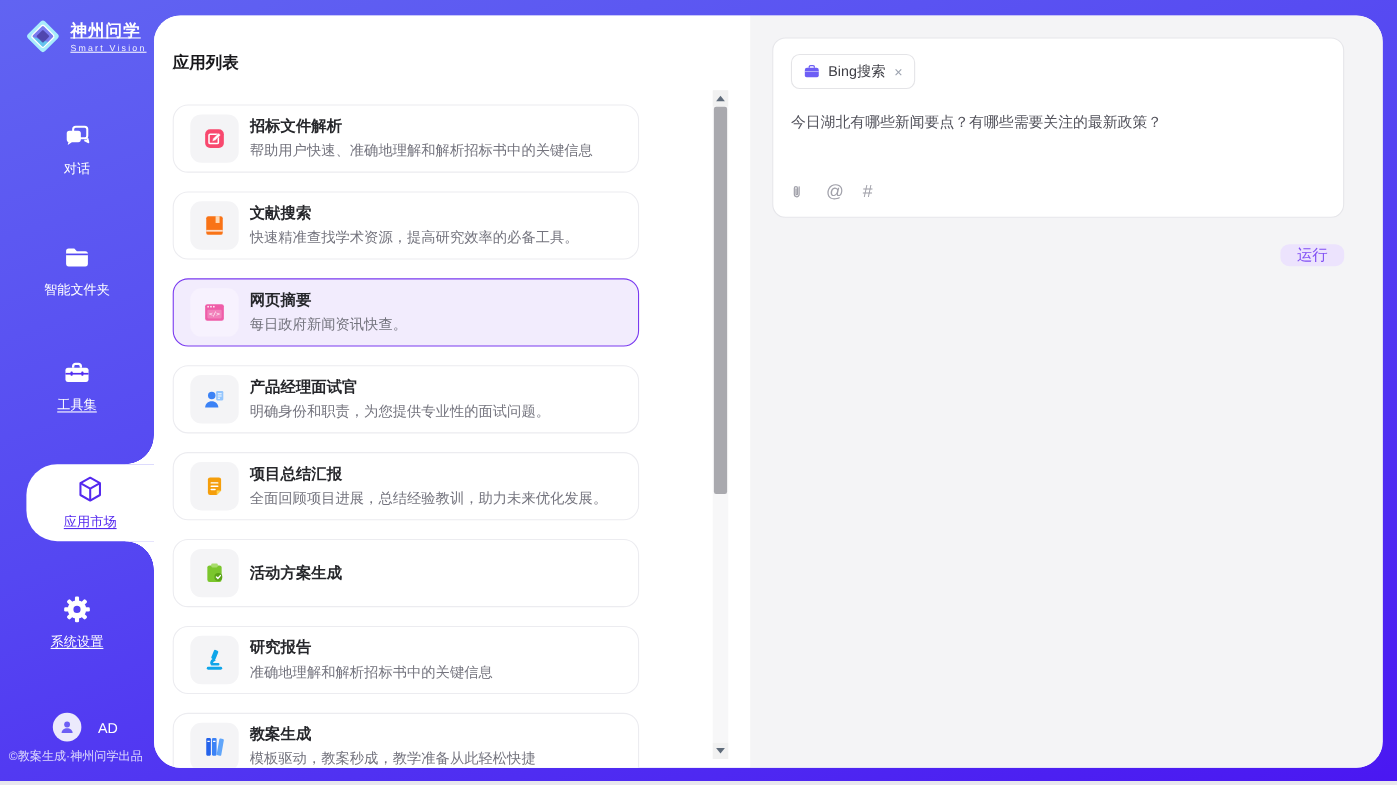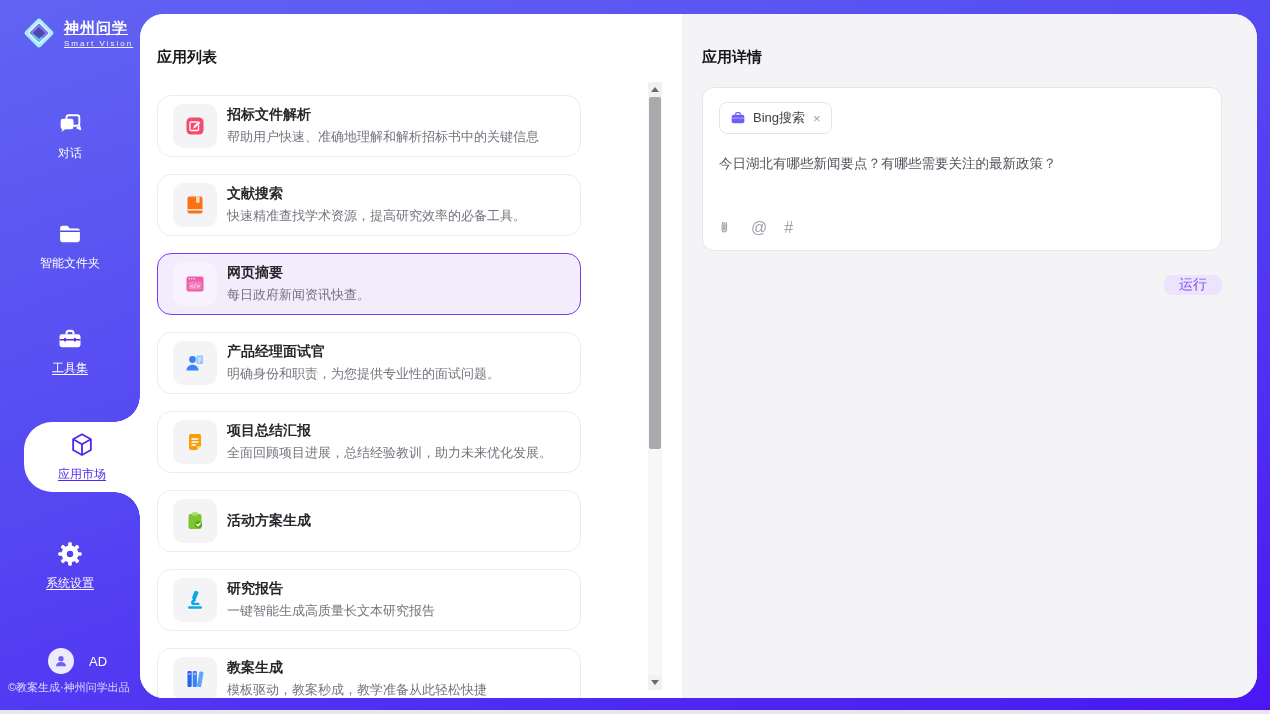--- a/index.html
+++ b/index.html
@@ -301,21 +301,21 @@
               <g fill="#0ea5e9">
                 <rect x="10.2" y="2.8" width="4.2" height="8.5" rx="1.2" transform="rotate(22 12 7)"></rect>
                 <path d="M8 15.5a5 5 0 014-5l1 2.2a3 3 0 00-2.4 3z"></path>
                 <rect x="8.5" y="14.8" width="8" height="2.2" rx="1"></rect>
                 <rect x="5" y="18.2" width="14" height="2.6" rx="1.3"></rect>
               </g>
             </svg>
           </span>
           <span class="app-texts">
             <div class="app-name">研究报告</div>
-            <div class="app-desc">一键智能生成高质量长文本研究报告</div>
+            <div class="app-desc">准确地理解和解析招标书中的关键信息</div>
           </span>
         </div>
 
         <div class="app-card">
           <span class="app-icon-box">
             <svg width="24" height="24" viewBox="0 0 24 24">
               <rect x="4.5" y="4" width="4.2" height="16" rx="1" fill="#2563eb"></rect>
               <rect x="9.7" y="4" width="4.2" height="16" rx="1" fill="#3b82f6"></rect>
               <rect x="15.2" y="4.5" width="4.2" height="15.5" rx="1" fill="#60a5fa" transform="rotate(10 17.3 12)"></rect>
               <path d="M5.5 7h2.2M10.7 7h2.2" stroke="#fff" stroke-width="1"></path>
@@ -336,21 +336,20 @@
         <div class="sb-track">
           <div class="sb-thumb"></div>
         </div>
         <div class="sb-btn">
             <span class="tri-down"></span>
           </div>
       </div>
     </div>
 
     <div class="detail-panel">
-      <div class="panel-title">应用详情</div>
 
       <div class="detail-card">
         <span class="tool-tag">
           <span>
             <svg width="16" height="16" viewBox="0 0 24 24">
               <rect x="2.5" y="7" width="19" height="13" rx="3" fill="#6d5ef5"></rect>
               <path d="M8.5 7V5.8A1.8 1.8 0 0110.3 4h3.4a1.8 1.8 0 011.8 1.8V7" fill="none" stroke="#6d5ef5" stroke-width="1.8"></path>
               <rect x="2.5" y="11.5" width="19" height="1.2" fill="#ffffff" opacity=".55"></rect>
             </svg>
           </span>

